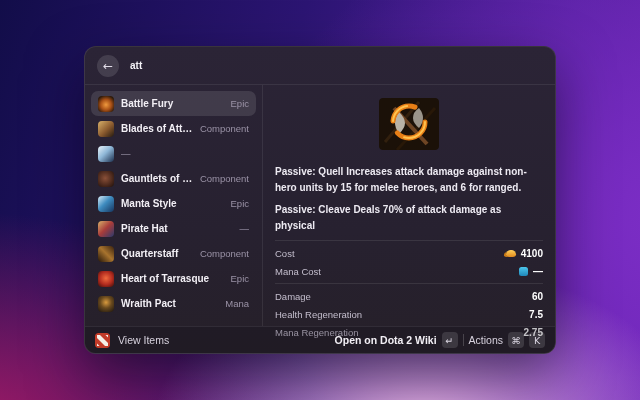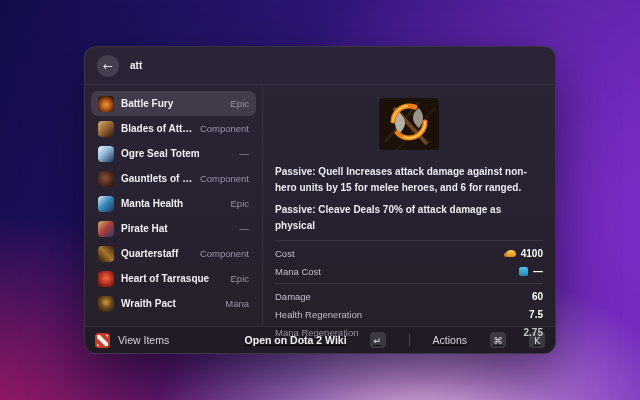--- a/index.html
+++ b/index.html
@@ -76,21 +76,21 @@
   .mana-icon { width:9px; height:9px; flex:none; border-radius:2.5px;
     background:linear-gradient(180deg,#4cc6ec,#1f86b8); }
 
   
   .footer {
     height:27px; flex:none; display:flex; align-items:center; gap:8px;
     padding:0 10px; border-top:1px solid rgba(255,255,255,0.08);
     background:rgba(16,12,22,0.25);
   }
   .app-label { font-size:10.5px; color:#d7d2de; }
-  .footer-right { margin-left:auto; display:flex; align-items:center; gap:23px;text-decoration:underline; }
+  .footer-right { margin-left:auto; display:flex; align-items:center; gap:5px; }
   .action-primary-label { font-size:10.5px; font-weight:bold; color:#f2eff5; }
   .action-secondary-label { font-size:10.5px; color:#d7d2de; }
   .kbd {
     min-width:16px; height:16px; padding:0 3px; border-radius:4px;
     background:rgba(255,255,255,0.13); color:#d9d4e0;
     font-family:"DejaVu Sans", sans-serif; font-size:9.5px;
     display:flex; align-items:center; justify-content:center; cursor:pointer;
   }
   .footer-divider { width:1px; height:12px; background:rgba(255,255,255,0.18); }
   .dota-logo { width:15px; height:15px; border-radius:3px; flex:none; }
@@ -116,33 +116,32 @@
   </div>
 
   <div class="row">
     <span class="item-icon" style="background: linear-gradient(135deg, rgb(216, 176, 106) 0%, rgb(138, 90, 46) 55%, rgb(36, 26, 16) 100%);"></span>
     <span class="item-label">Blades of Attack</span>
     <span class="item-accessory">Component</span>
   </div>
 
   <div class="row">
     <span class="item-icon" style="background: linear-gradient(135deg, rgb(234, 243, 250) 0%, rgb(143, 184, 216) 45%, rgb(28, 47, 78) 100%);"></span>
-    <span class="item-label">Ogre Seal Totem</span>
     <span class="item-accessory">—</span>
   </div>
 
   <div class="row">
     <span class="item-icon" style="background: radial-gradient(circle at 45% 45%, rgb(138, 80, 56) 0%, rgb(74, 40, 28) 60%, rgb(30, 16, 10) 100%);"></span>
     <span class="item-label">Gauntlets of Strength</span>
     <span class="item-accessory">Component</span>
   </div>
 
   <div class="row">
     <span class="item-icon" style="background: linear-gradient(135deg, rgb(216, 236, 248) 0%, rgb(62, 140, 192) 45%, rgb(22, 53, 94) 100%);"></span>
-    <span class="item-label">Manta Health</span>
+    <span class="item-label">Manta Style</span>
     <span class="item-accessory">Epic</span>
   </div>
 
   <div class="row">
     <span class="item-icon" style="background: linear-gradient(135deg, rgb(216, 176, 106) 0%, rgb(168, 60, 58) 48%, rgb(42, 58, 110) 100%);"></span>
     <span class="item-label">Pirate Hat</span>
     <span class="item-accessory">—</span>
   </div>
 
   <div class="row">

